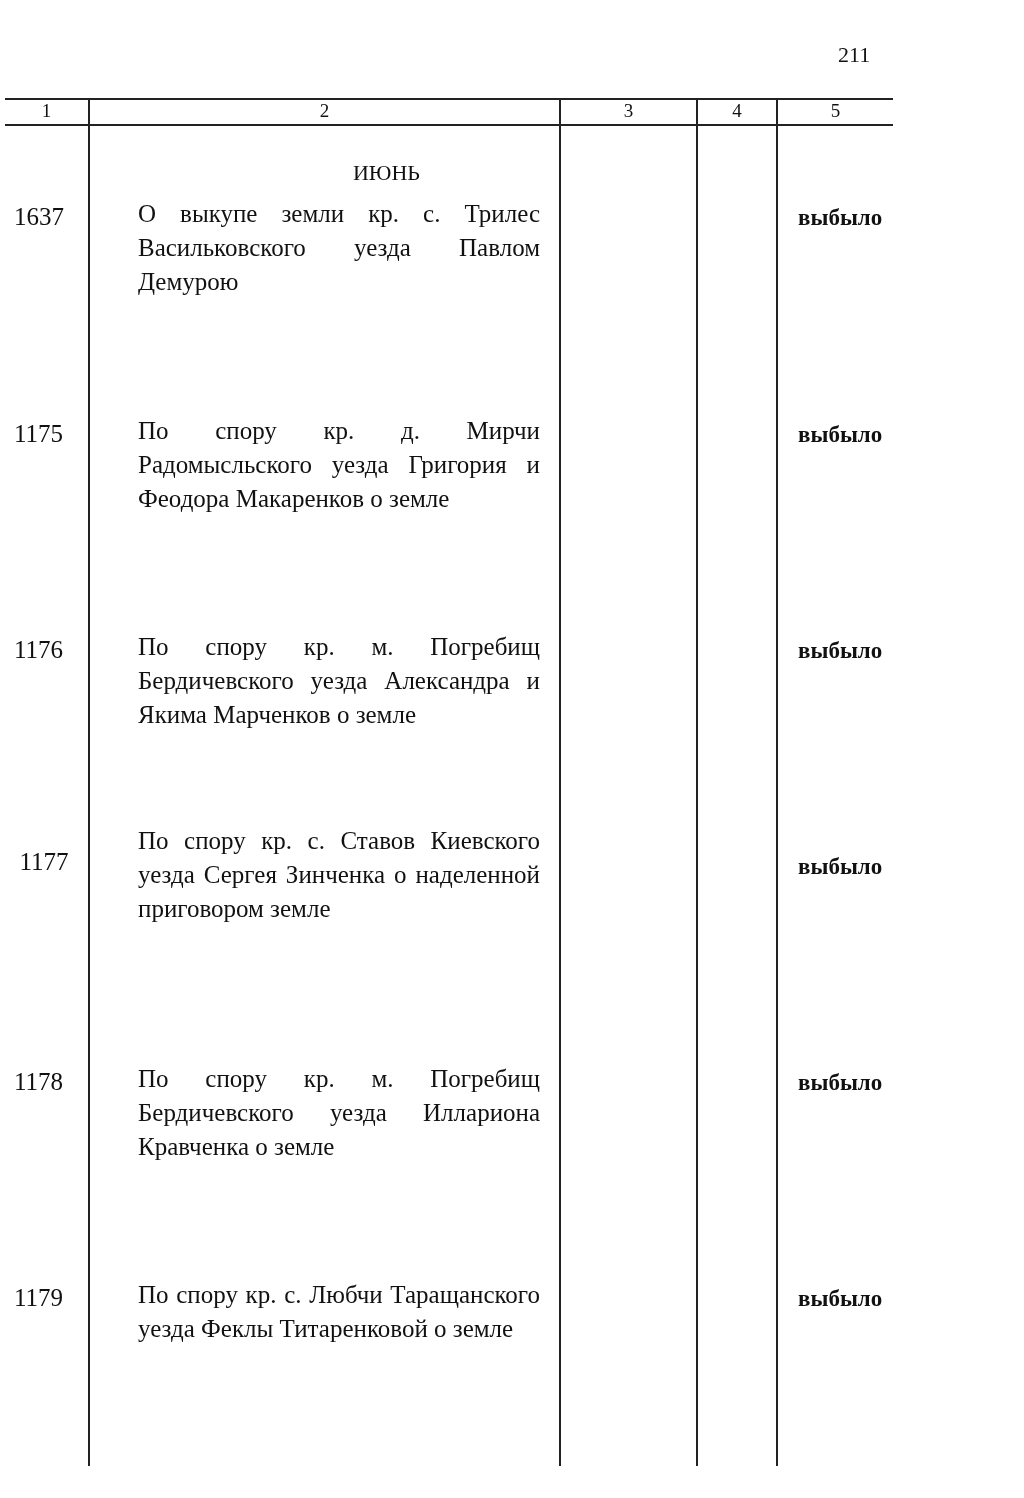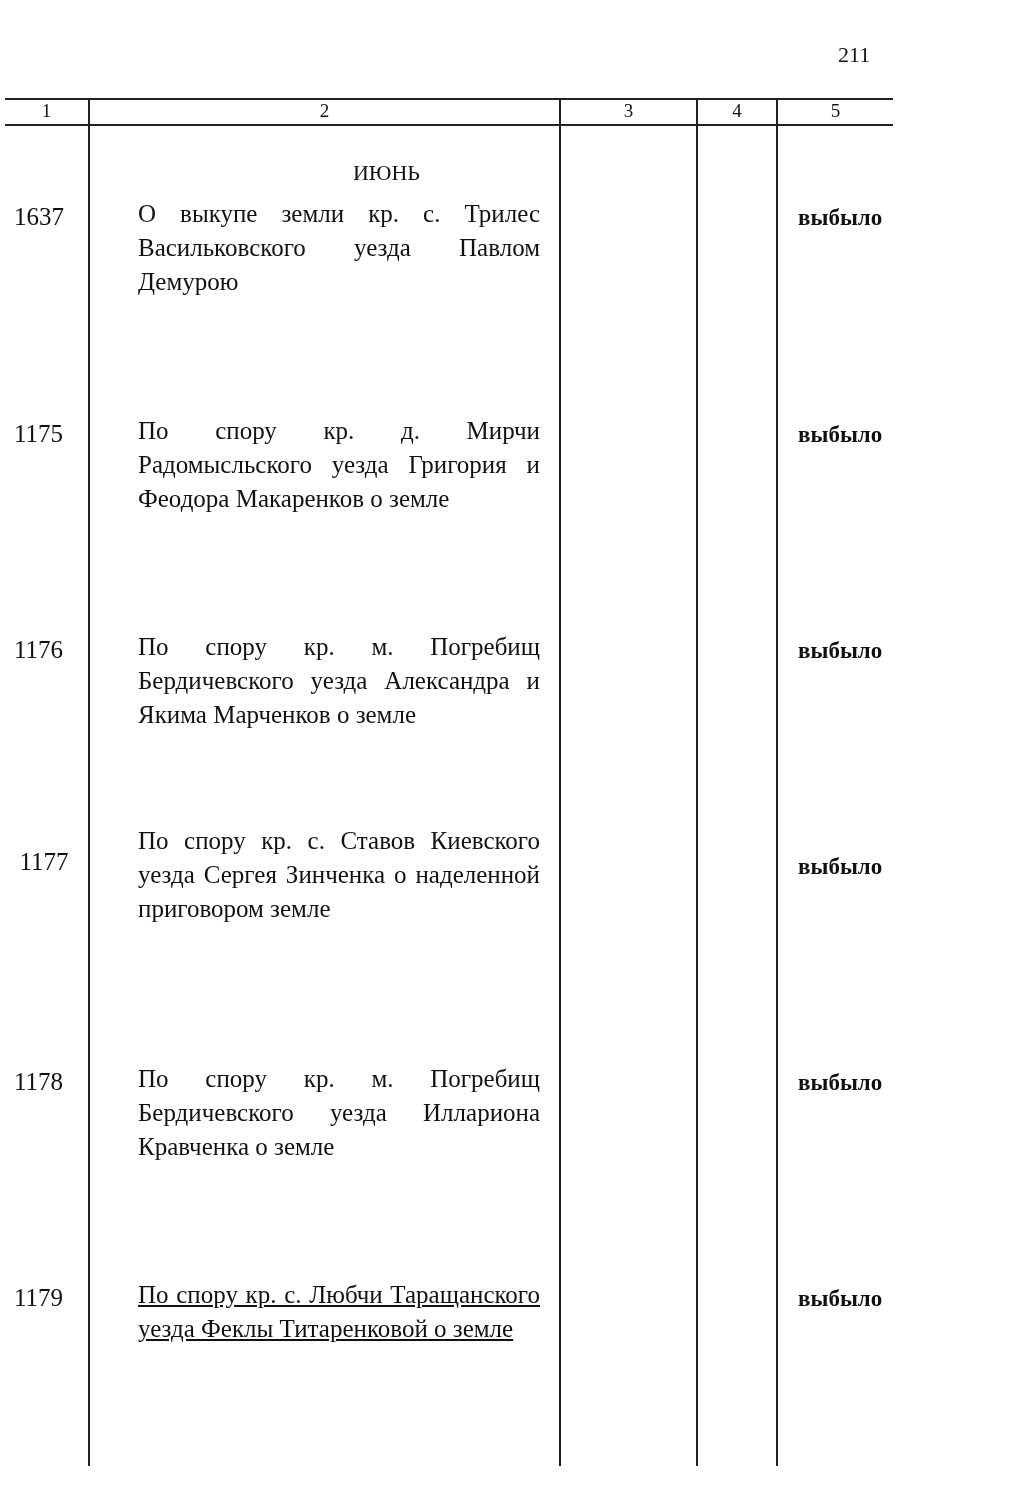--- a/index.html
+++ b/index.html
@@ -70,15 +70,15 @@
   <div class="desc" style="top:824px;">По спору кр. с. Ставов Киевского уезда Сергея Зинченка о наделенной приговором земле</div>
   <div class="status" style="top:854px;">выбыло</div>
 </div>
 <div>
   <div class="num" style="top:1068px;">1178</div>
   <div class="desc" style="top:1062px;">По спору кр. м. Погребищ Бердичевского уезда Иллариона Кравченка о земле</div>
   <div class="status" style="top:1070px;">выбыло</div>
 </div>
 <div>
   <div class="num" style="top:1284px;">1179</div>
-  <div class="desc" style="top:1278px;text-decoration:underline;">По спору кр. с. Любчи Таращанского уезда Феклы Титаренковой о земле</div>
+  <div class="desc" style="top:1278px;">По спору кр. с. Любчи Таращанского уезда Феклы Титаренковой о земле</div>
   <div class="status" style="top:1286px;">выбыло</div>
 </div>
 
 </body></html>

